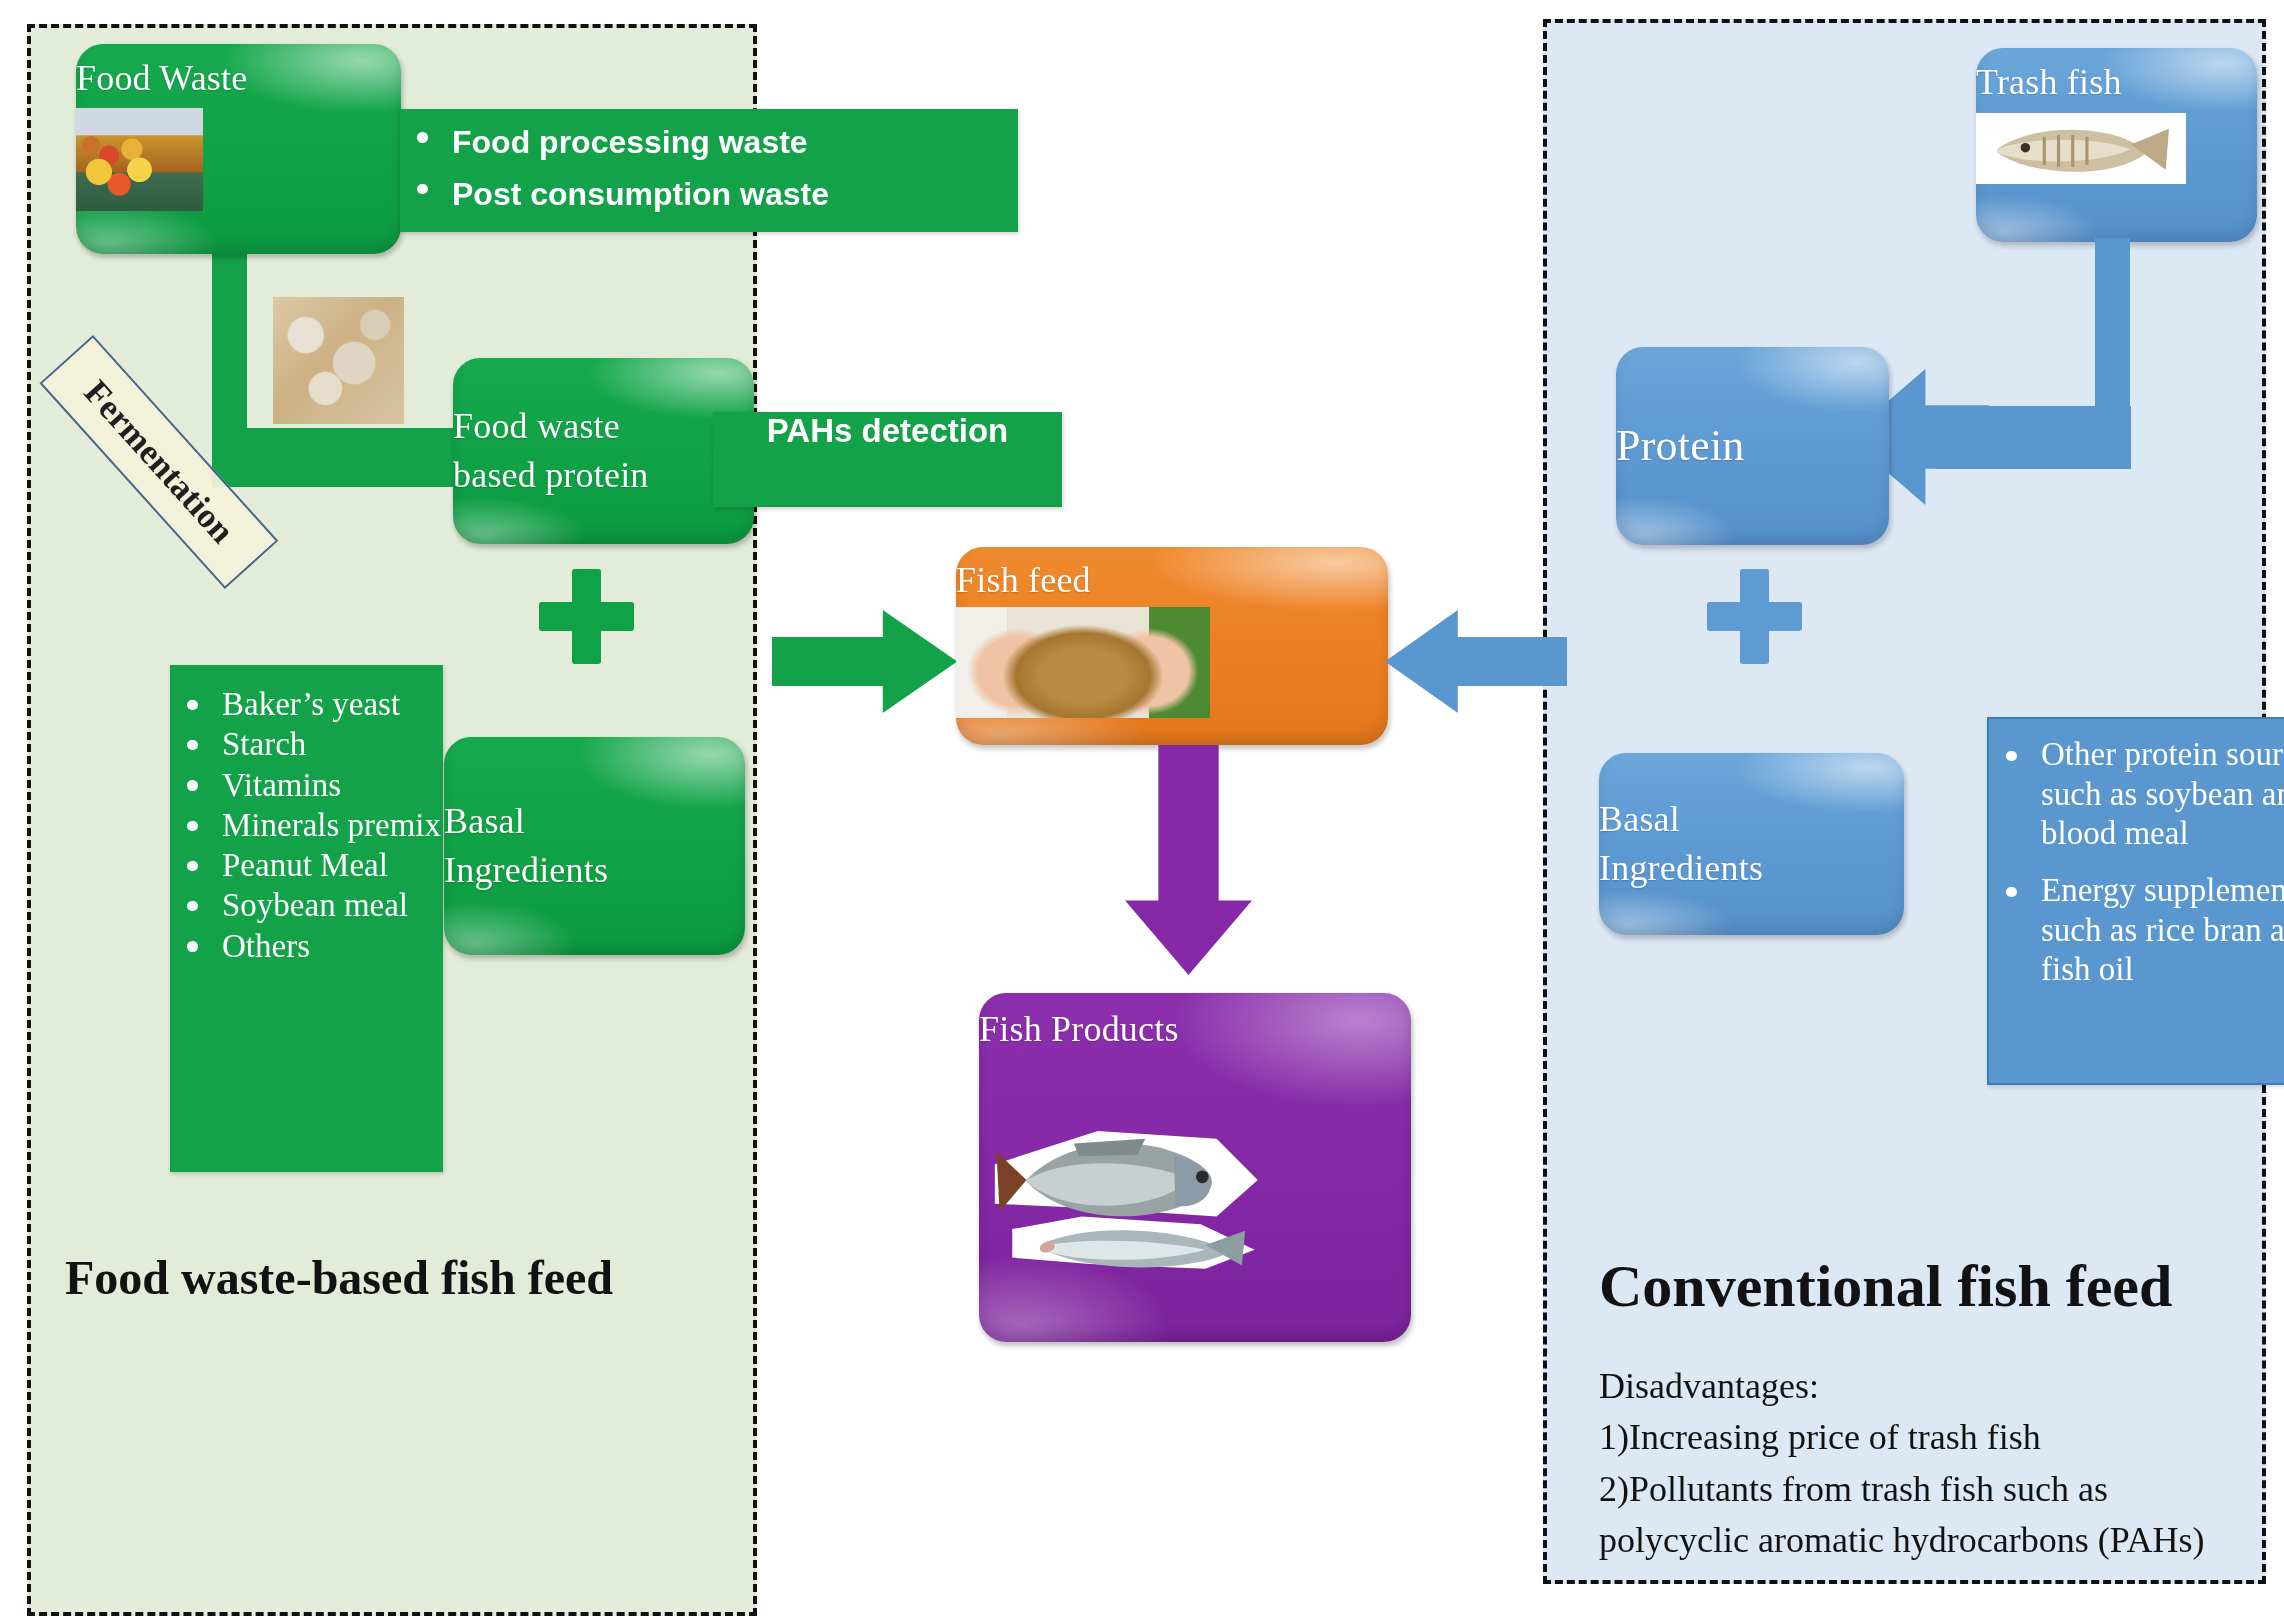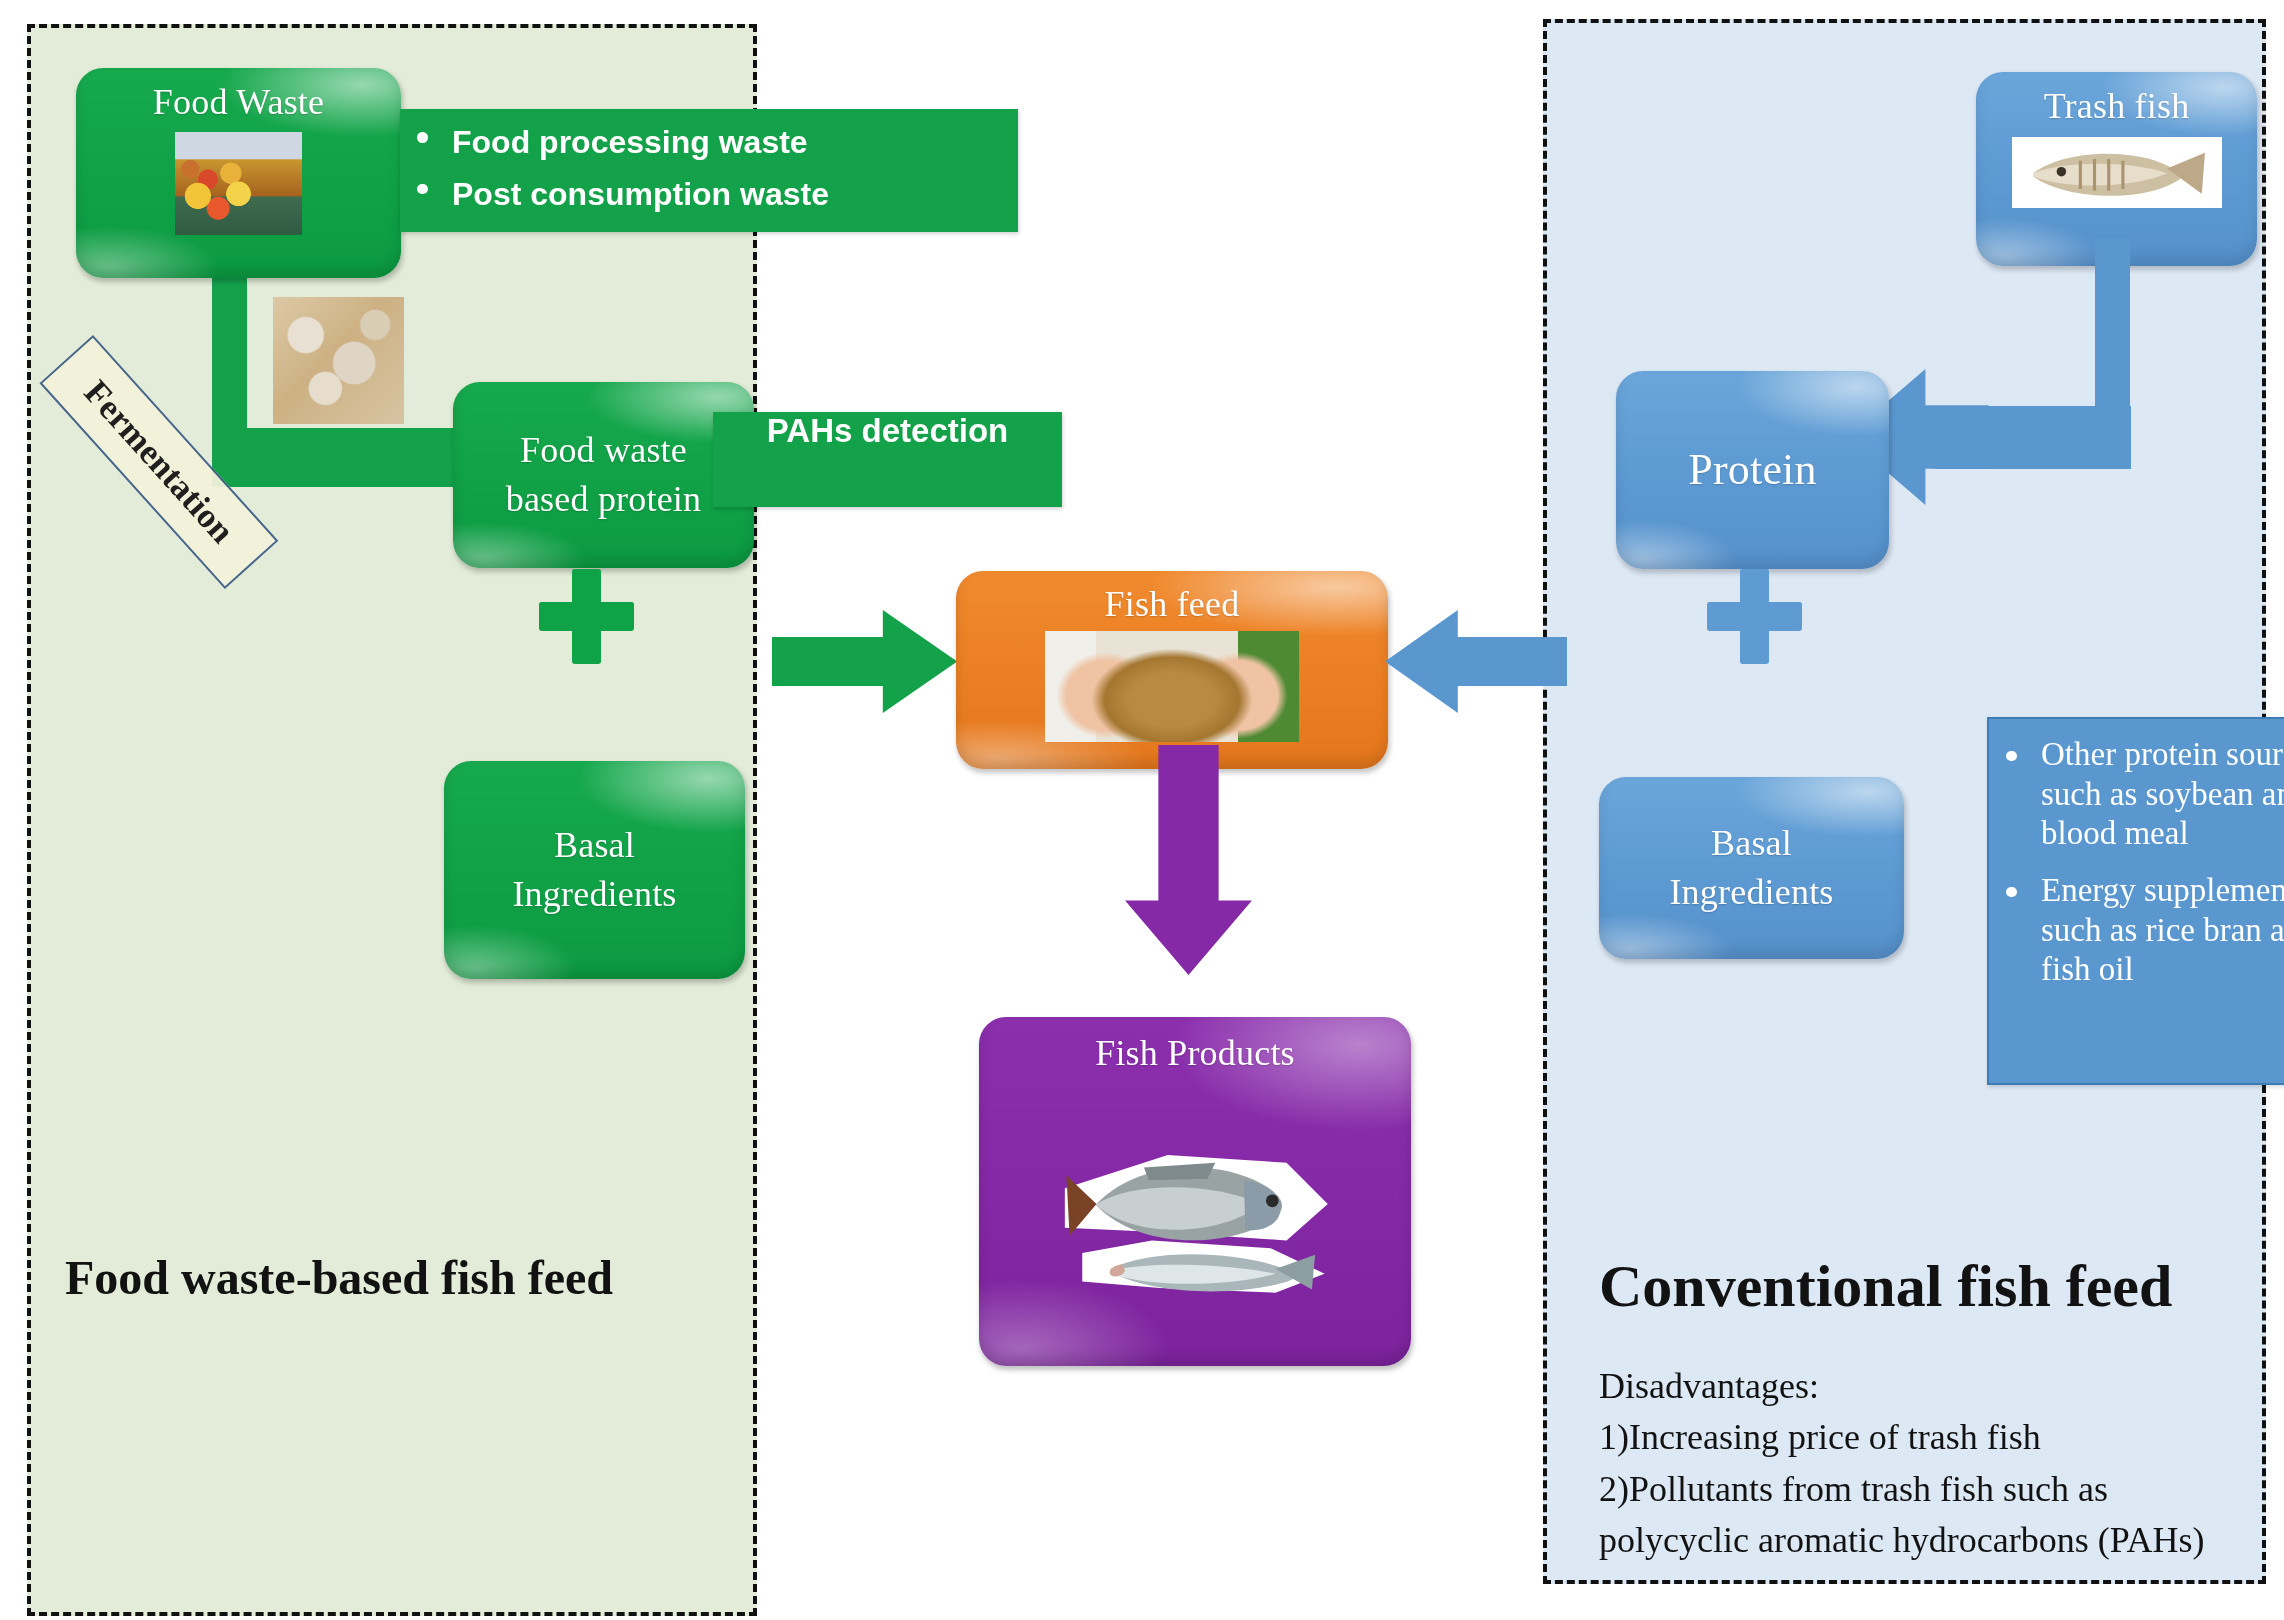--- a/index.html
+++ b/index.html
@@ -7,22 +7,22 @@
        font-family:"Liberation Serif", serif;}
   .stage{position:absolute;left:0;top:0;width:2284px;height:1621px;}
 
   
   .panel{position:absolute;border:4.8px dashed #111;box-sizing:border-box;}
   #panel-left{left:27px;top:24px;width:730px;height:1592px;background:#e3ecd8;}
   #panel-right{left:1543px;top:19px;width:723px;height:1565px;background:#dde8f5;}
 
   
   .box{position:absolute;box-sizing:border-box;border-radius:27px;
-       display:flex;flex-direction:column;align-items:center;
-       color:#ffffff;text-align:center;line-height:1.15;margin-top:24px;}
+       display:flex;flex-direction:column;align-items:flex-start;
+       color:#ffffff;text-align:center;line-height:1.15;}
   .box.green{
      background:
        radial-gradient(ellipse 70% 40% at 88% 8%, rgba(255,255,255,.55) 0%, rgba(255,255,255,0) 62%),
        radial-gradient(ellipse 55% 32% at 10% 95%, rgba(255,255,255,.38) 0%, rgba(255,255,255,0) 62%),
        linear-gradient(180deg,#17a94e 0%, #11a247 48%, #0b9a41 100%);
      box-shadow:inset 0 -8px 12.7px rgba(0,0,0,.12), 1.6px 3.2px 5.5px rgba(0,0,0,.22);
   }
   .box.blue{
      background:
        radial-gradient(ellipse 70% 40% at 88% 8%, rgba(255,255,255,.55) 0%, rgba(255,255,255,0) 62%),
@@ -153,20 +153,31 @@
   <div class="slab green-flat" id="node-pahs" style="left:713px;top:412px;width:349px;height:95px;
               display:flex;align-items:flex-start;justify-content:center;">
     <span class="sans-cond" style="font-size:33px;">PAHs detection</span>
   </div>
 
   <div class="plus green" id="plus-left" style="left:539px;top:569px;width:95px;height:95px;">
     <i style="left:33px;top:0;width:28.5px;height:95px;"></i>
     <i style="left:0;top:33px;width:95px;height:28.5px;"></i>
   </div>
 
+  <div class="slab green-flat" id="node-ingredients-left" style="left:170px;top:665px;width:273px;height:507px;padding-top:19px;">
+    <ul class="b" style="font-size:33px;line-height:1.22;">
+      <li>Baker’s yeast</li>
+      <li>Starch</li>
+      <li>Vitamins</li>
+      <li>Minerals premix</li>
+      <li>Peanut Meal</li>
+      <li>Soybean meal</li>
+      <li>Others</li>
+    </ul>
+  </div>
 
   <div class="box green" id="node-basal-left" style="left:444px;top:737px;width:301px;height:218px;justify-content:center;">
     <div class="ttl">Basal</div>
     <div class="ttl" style="margin-top:8px;">Ingredients</div>
   </div>
 
   <svg class="arrow" style="left:772px;top:610px;width:186px;height:103px;" viewBox="0 0 235 130">
     <polygon points="0,34 140,34 140,0 234,65 140,130 140,96 0,96" fill="#13a24a"></polygon>
   </svg>
 

